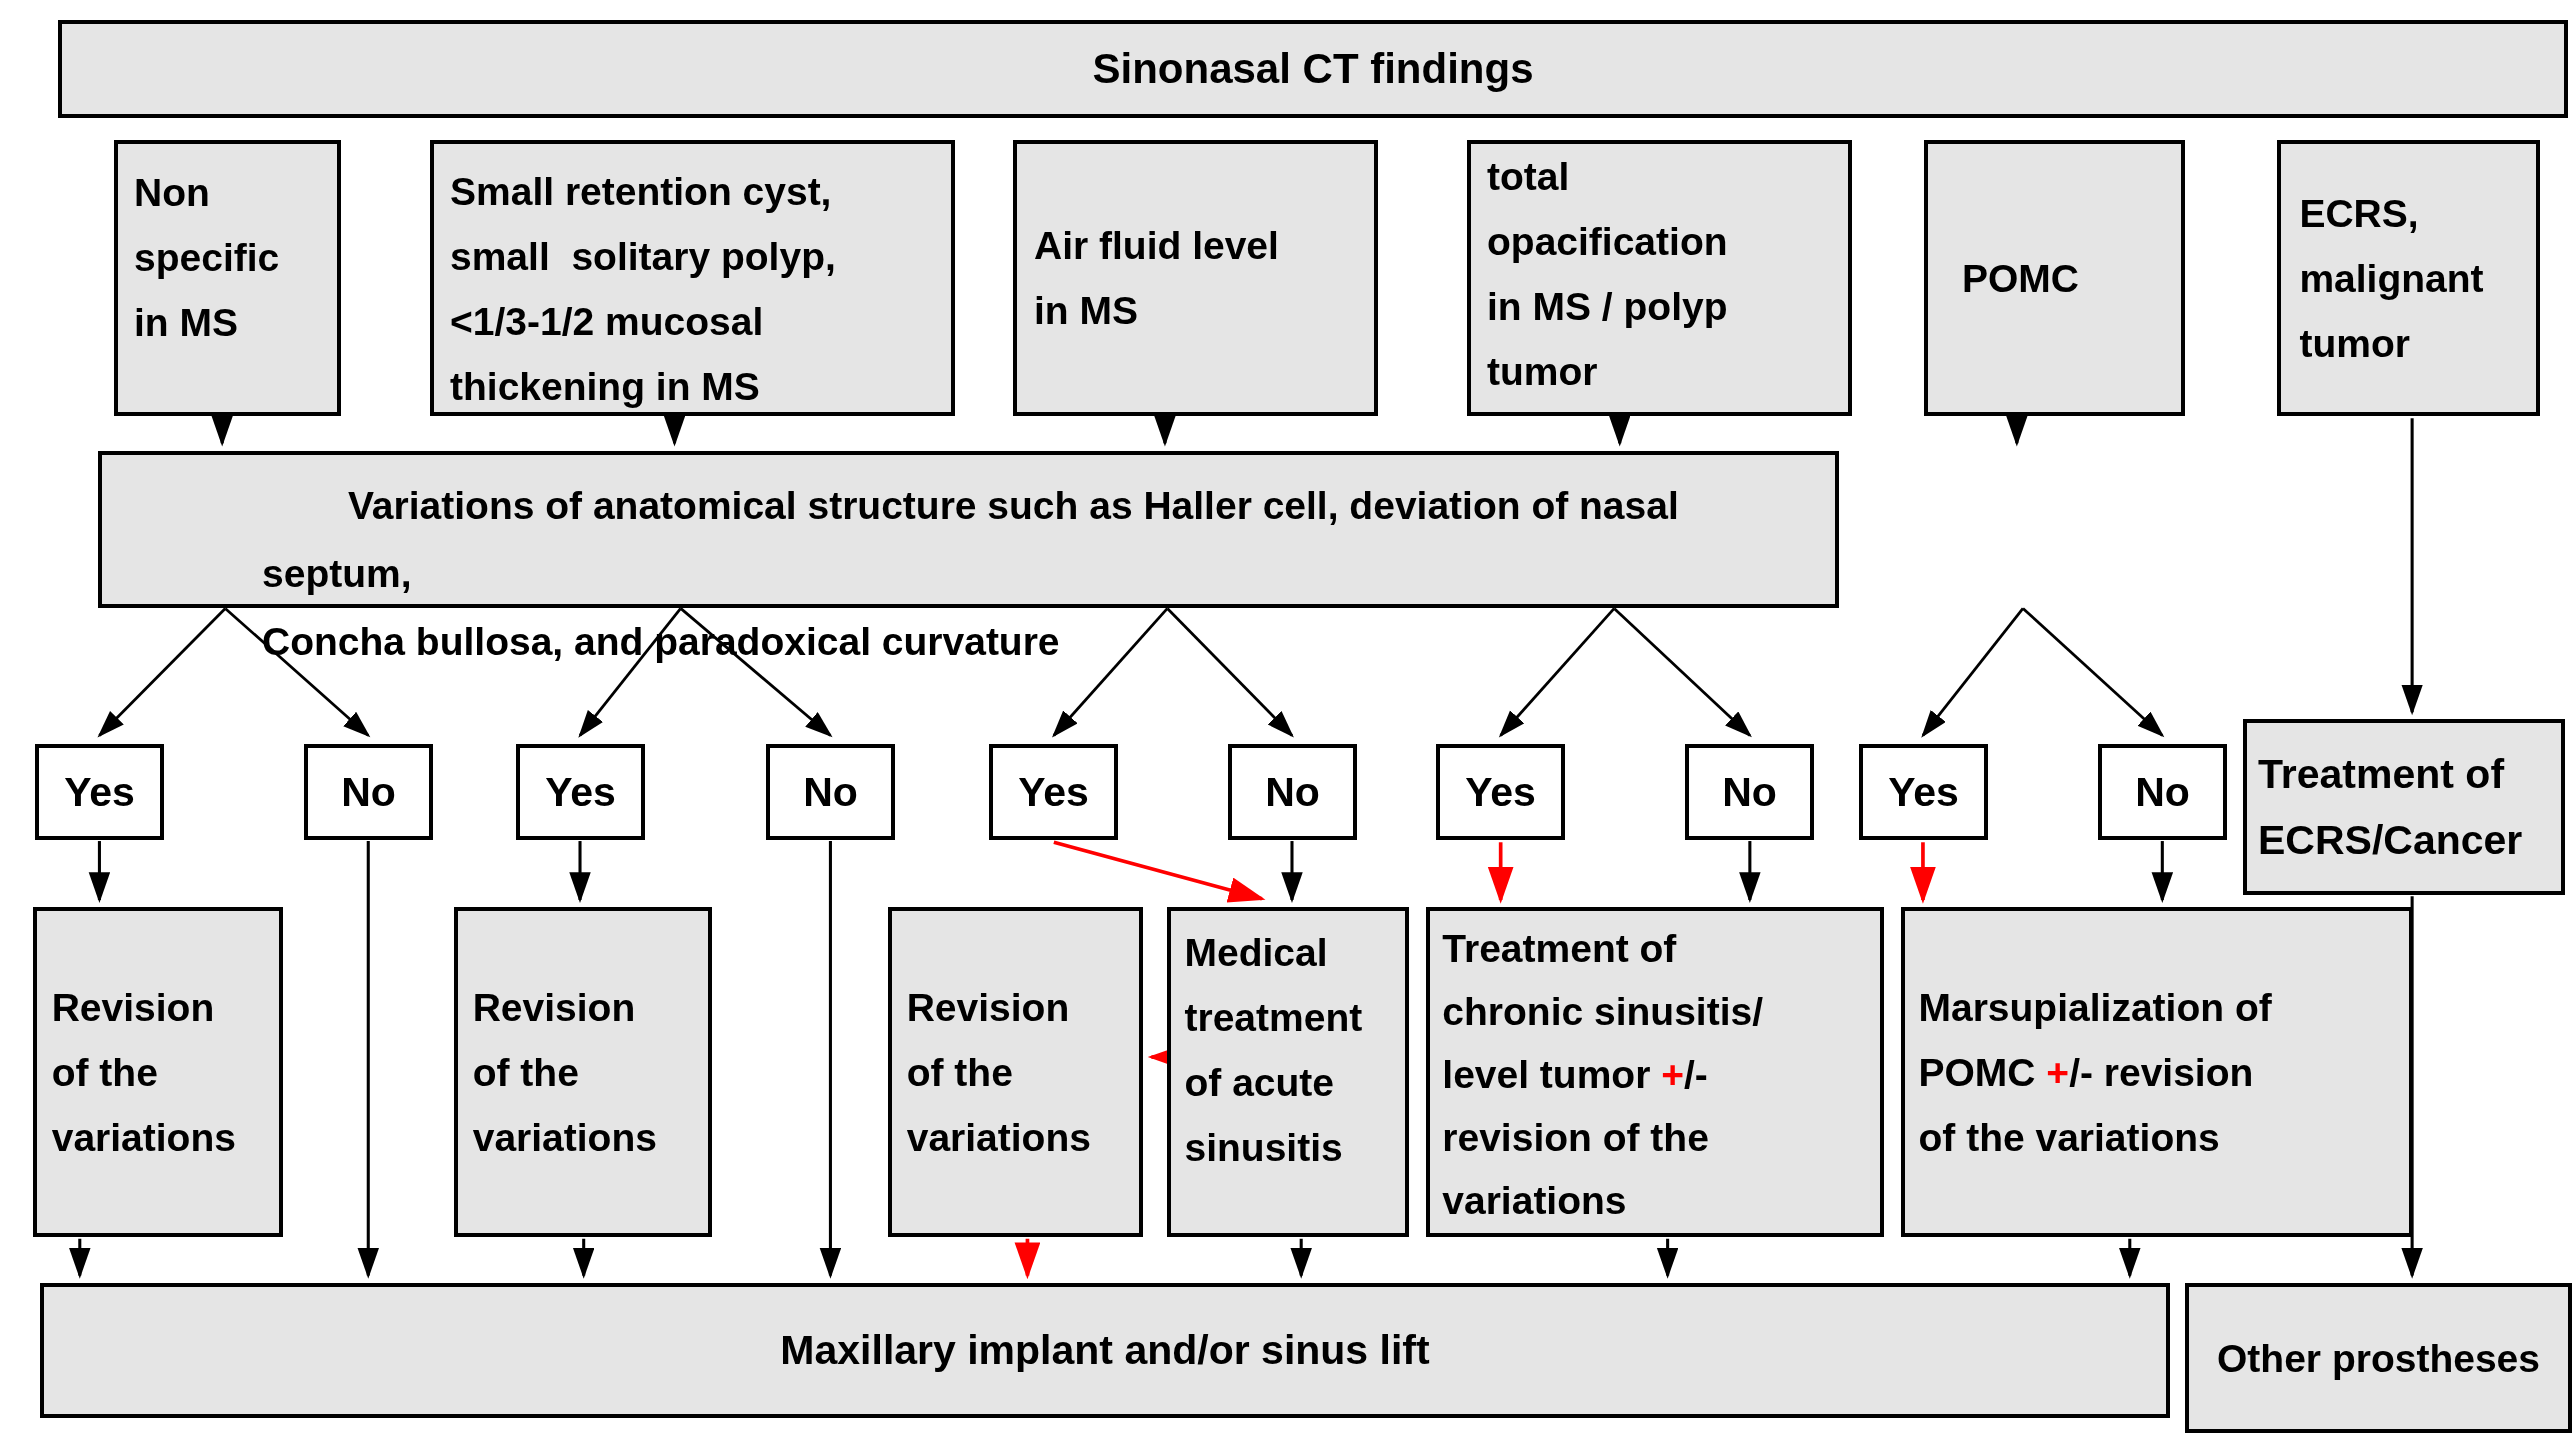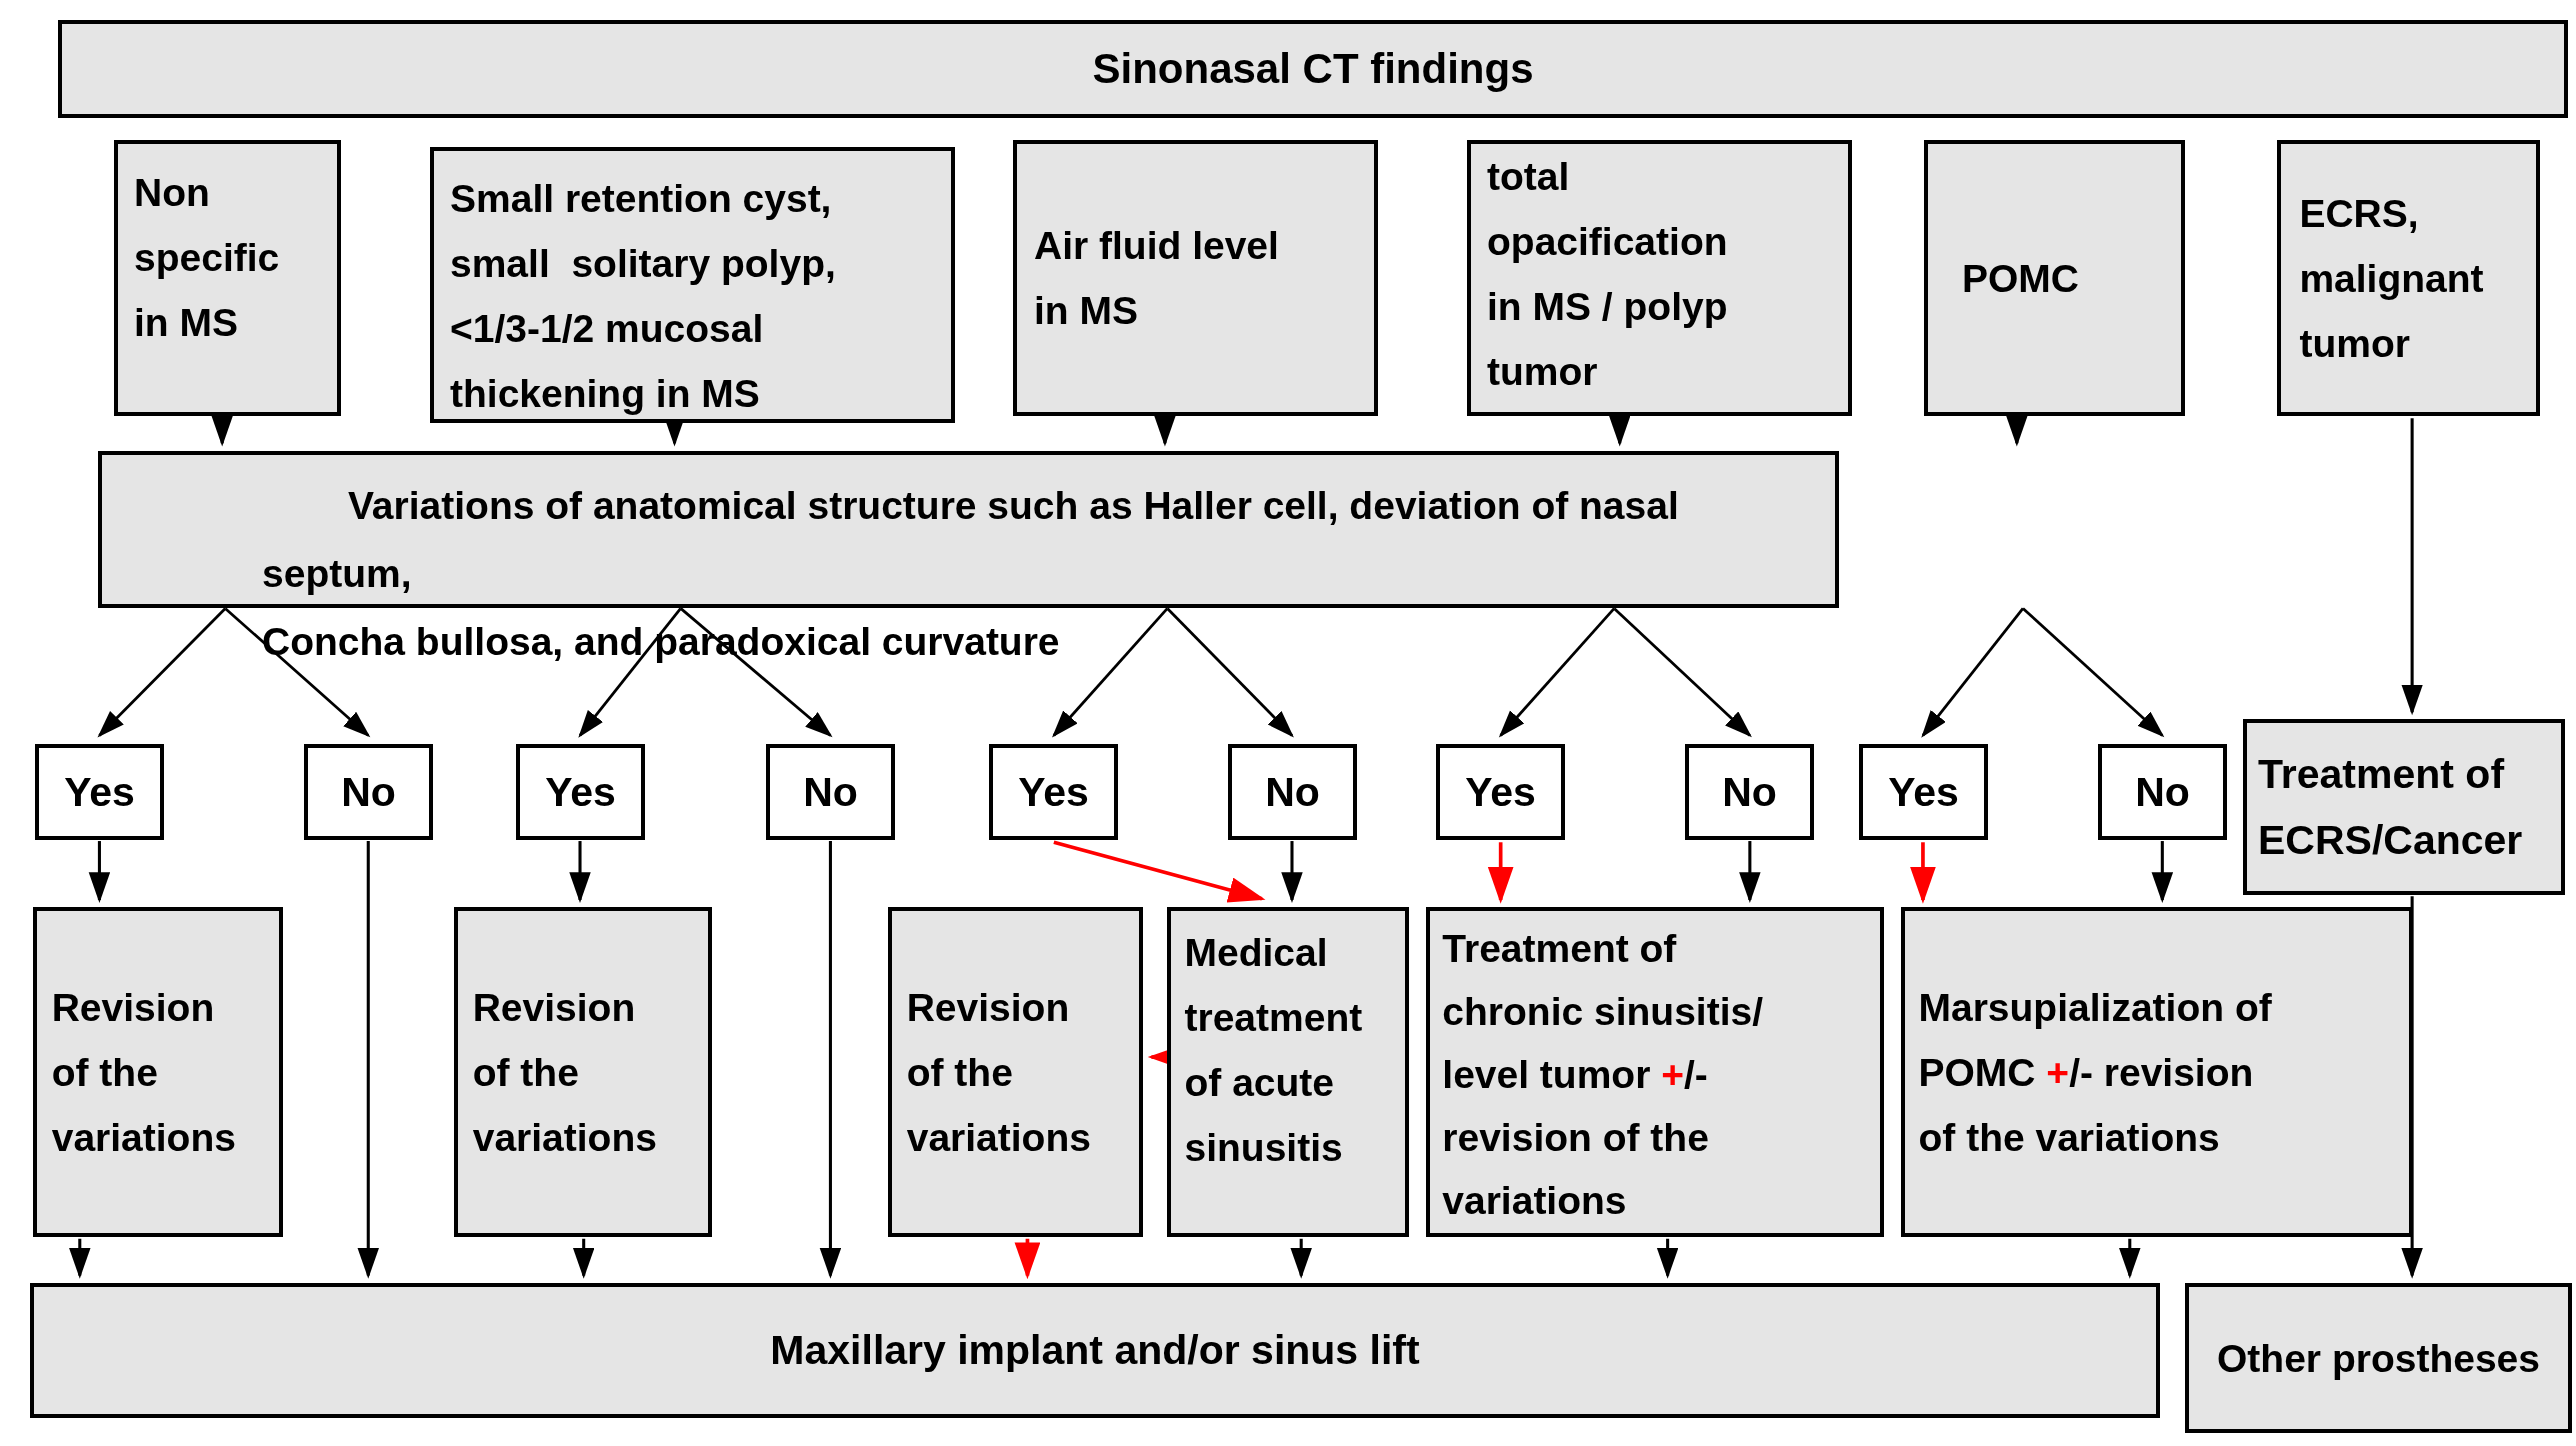--- a/index.html
+++ b/index.html
@@ -18,33 +18,33 @@
   .decision{
     position:absolute;box-sizing:border-box;border:4.3px solid #000;background:#fff;
     width:129px;height:96px;display:flex;align-items:center;justify-content:center;
     font-size:41px;
   }
   #title-box{left:58px;top:19.6px;width:2510px;height:98px;display:flex;align-items:center;justify-content:center;font-size:42px;}
   #variations-box{left:98px;top:451px;width:1741px;height:157px;padding:17px 12.3px 0 160px;line-height:68px;}
   #variations-box .line:first-child{text-indent:86px;}
   #variations-box .line{white-space:normal;}
   #finding-1{left:114px;top:140px;width:227px;height:276px;padding:16px 0 0 16px;}
-  #finding-2{left:430px;top:140px;width:525px;height:276px;padding:14.7px 0 0 16px;margin-top:7px;}
+  #finding-2{left:430px;top:140px;width:525px;height:276px;padding:14.7px 0 0 16px;}
   #finding-3{left:1013px;top:140px;width:365px;height:276px;padding-left:17px;}
   #finding-4{left:1467px;top:140px;width:385px;height:276px;padding:0 0 0 16px;}
   #finding-5{left:1924px;top:140px;width:261px;height:276px;padding-left:34px;}
   #finding-6{left:2277px;top:140px;width:263px;height:276px;padding-left:18.4px;}
   #ecrs-treatment-box{left:2243px;top:719px;width:322px;height:176px;padding-left:11px;font-size:41px;line-height:66px;}
   #outcome-1{left:33px;top:907px;width:250px;height:330px;padding-left:14.7px;}
   #outcome-2{left:454px;top:907px;width:258px;height:330px;padding-left:14.7px;}
   #outcome-3{left:888px;top:907px;width:255px;height:330px;padding-left:14.7px;}
   #outcome-4{left:1167px;top:907px;width:242px;height:330px;padding:8.6px 0 0 13.5px;}
   #outcome-5{left:1426px;top:907px;width:458px;height:330px;padding:6.1px 0 0 12.3px;line-height:63px;}
   #outcome-6{left:1901px;top:907px;width:512px;height:330px;padding-left:13.5px;}
-  #maxillary-bar{left:30px;top:1283px;width:2130px;height:135px;display:flex;align-items:center;justify-content:center;font-size:41px;}
+  #maxillary-bar{left:40px;top:1283px;width:2130px;height:135px;display:flex;align-items:center;justify-content:center;font-size:41px;}
   #other-prostheses-box{left:2185px;top:1283px;width:387px;height:150px;display:flex;align-items:center;justify-content:center;font-size:39px;}
   #connector-layer{position:absolute;left:0;top:0;width:2576px;height:1447px;pointer-events:none;}
 </style>
 </head>
 <body>
 
 <div id="canvas">
 
   <svg id="connector-layer" viewBox="0 0 4197 2357" xmlns="http://www.w3.org/2000/svg">
     <defs>

